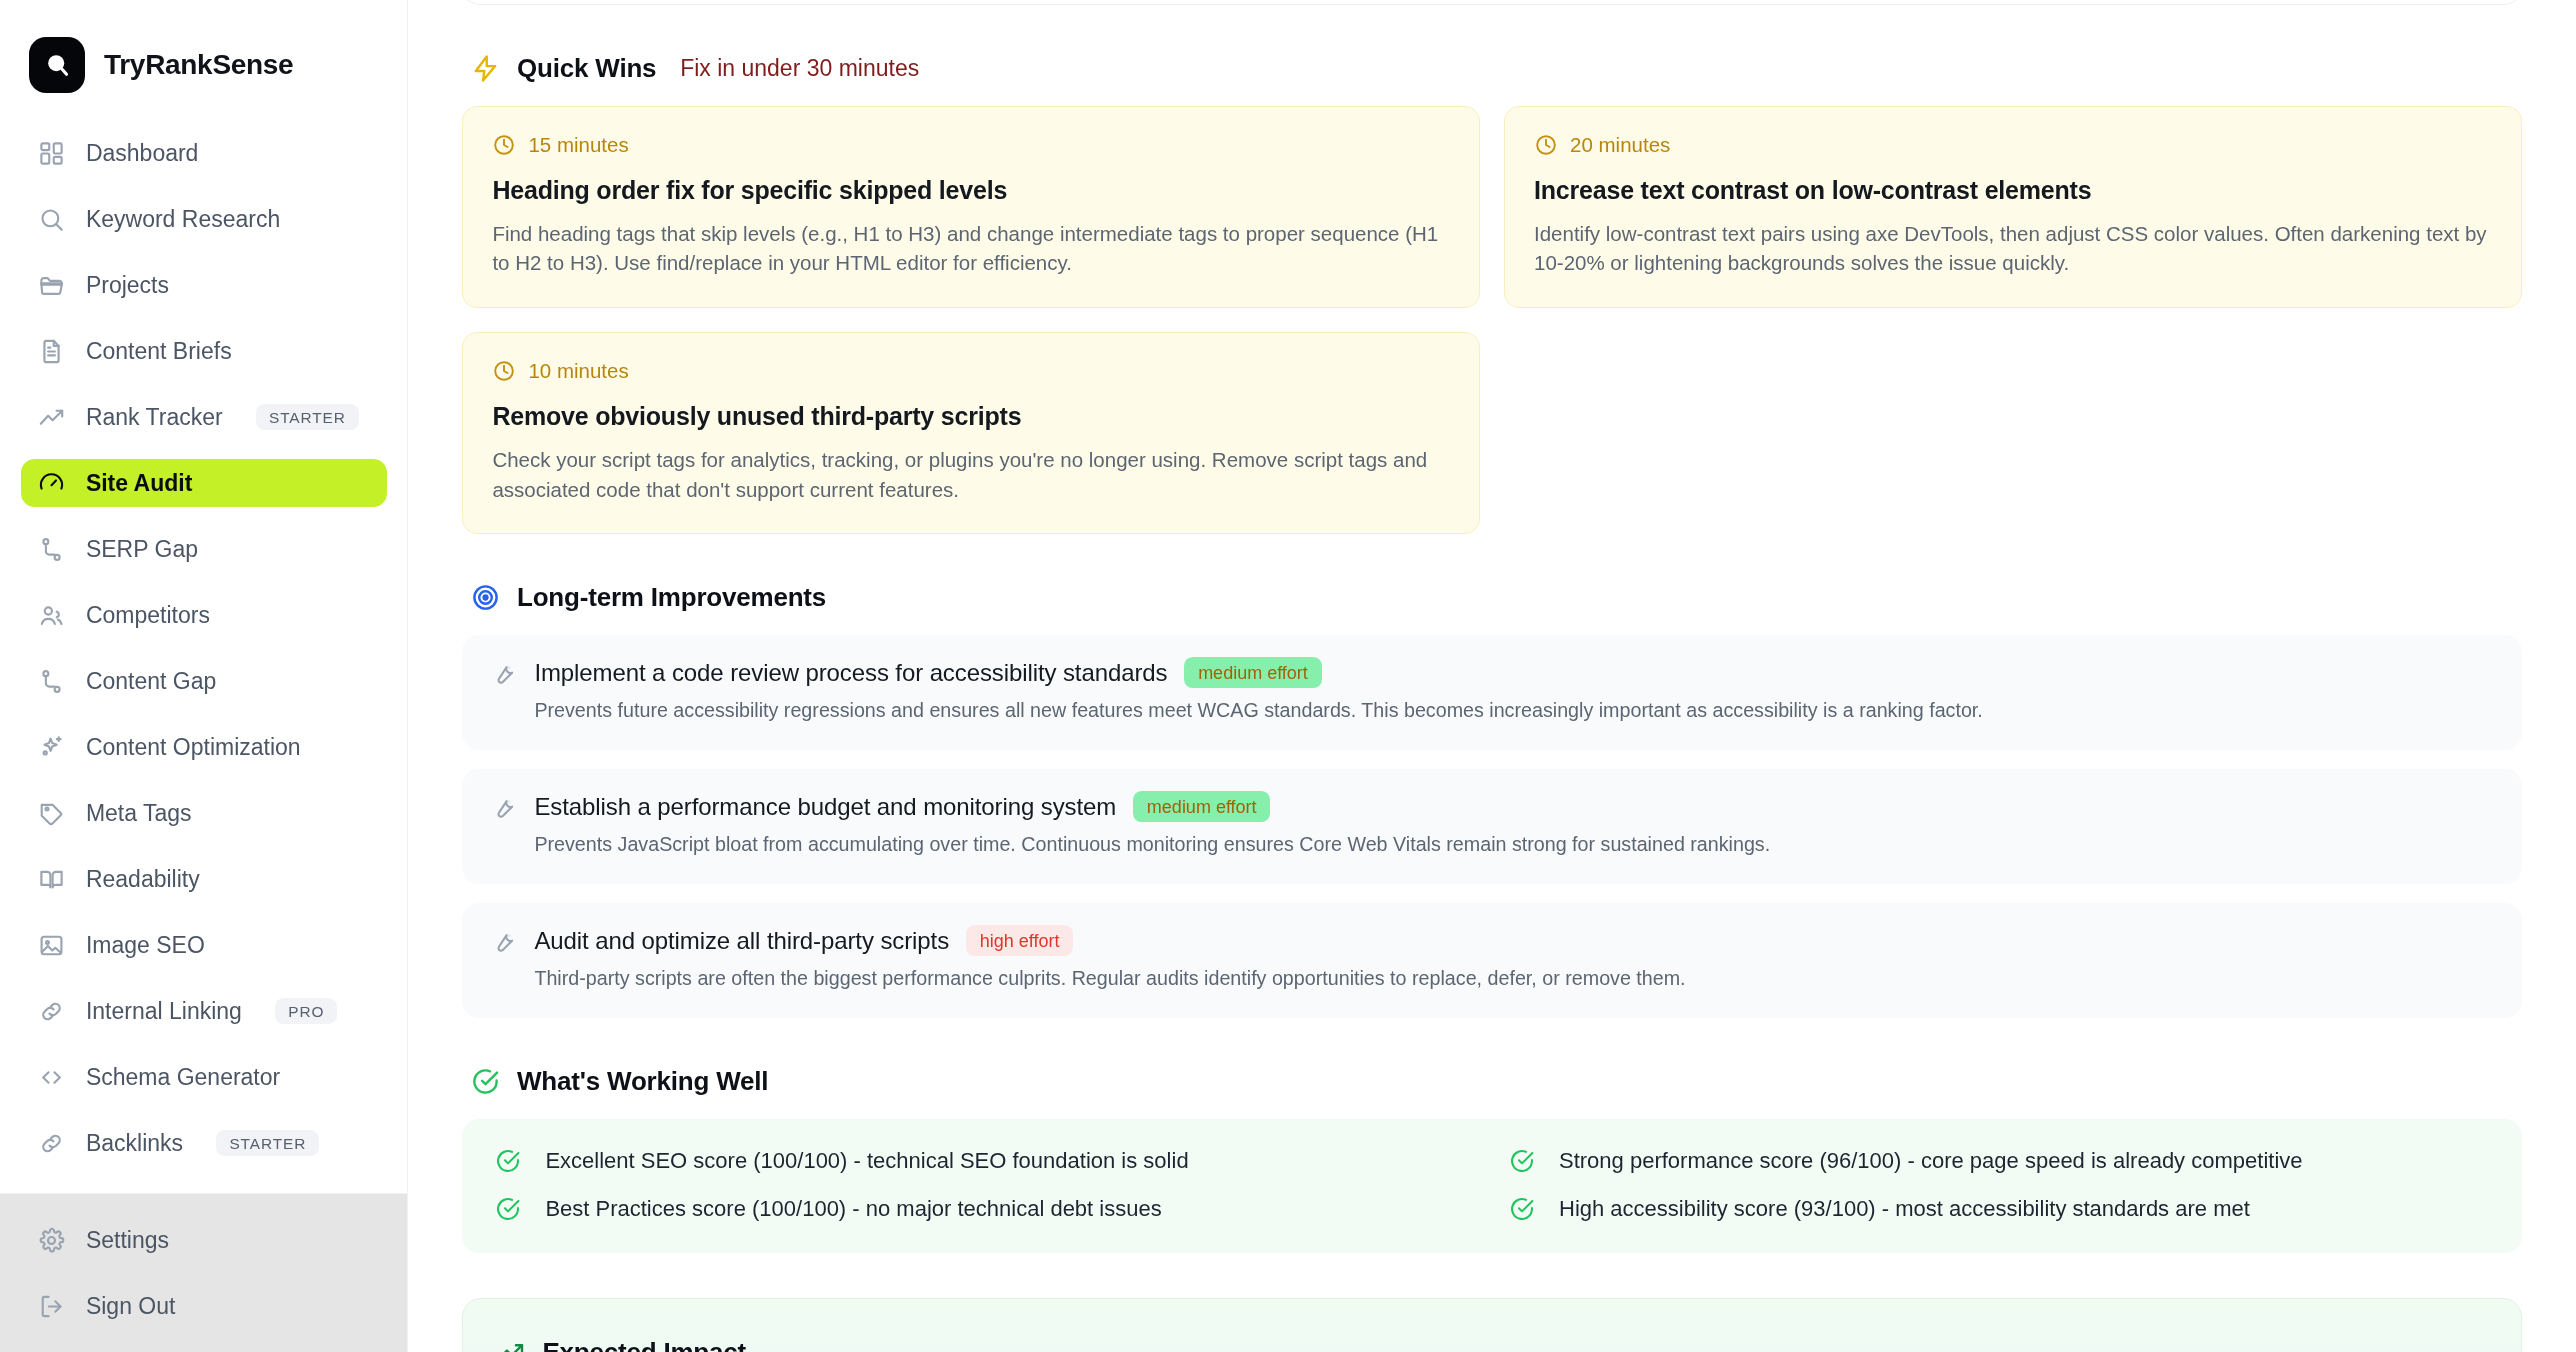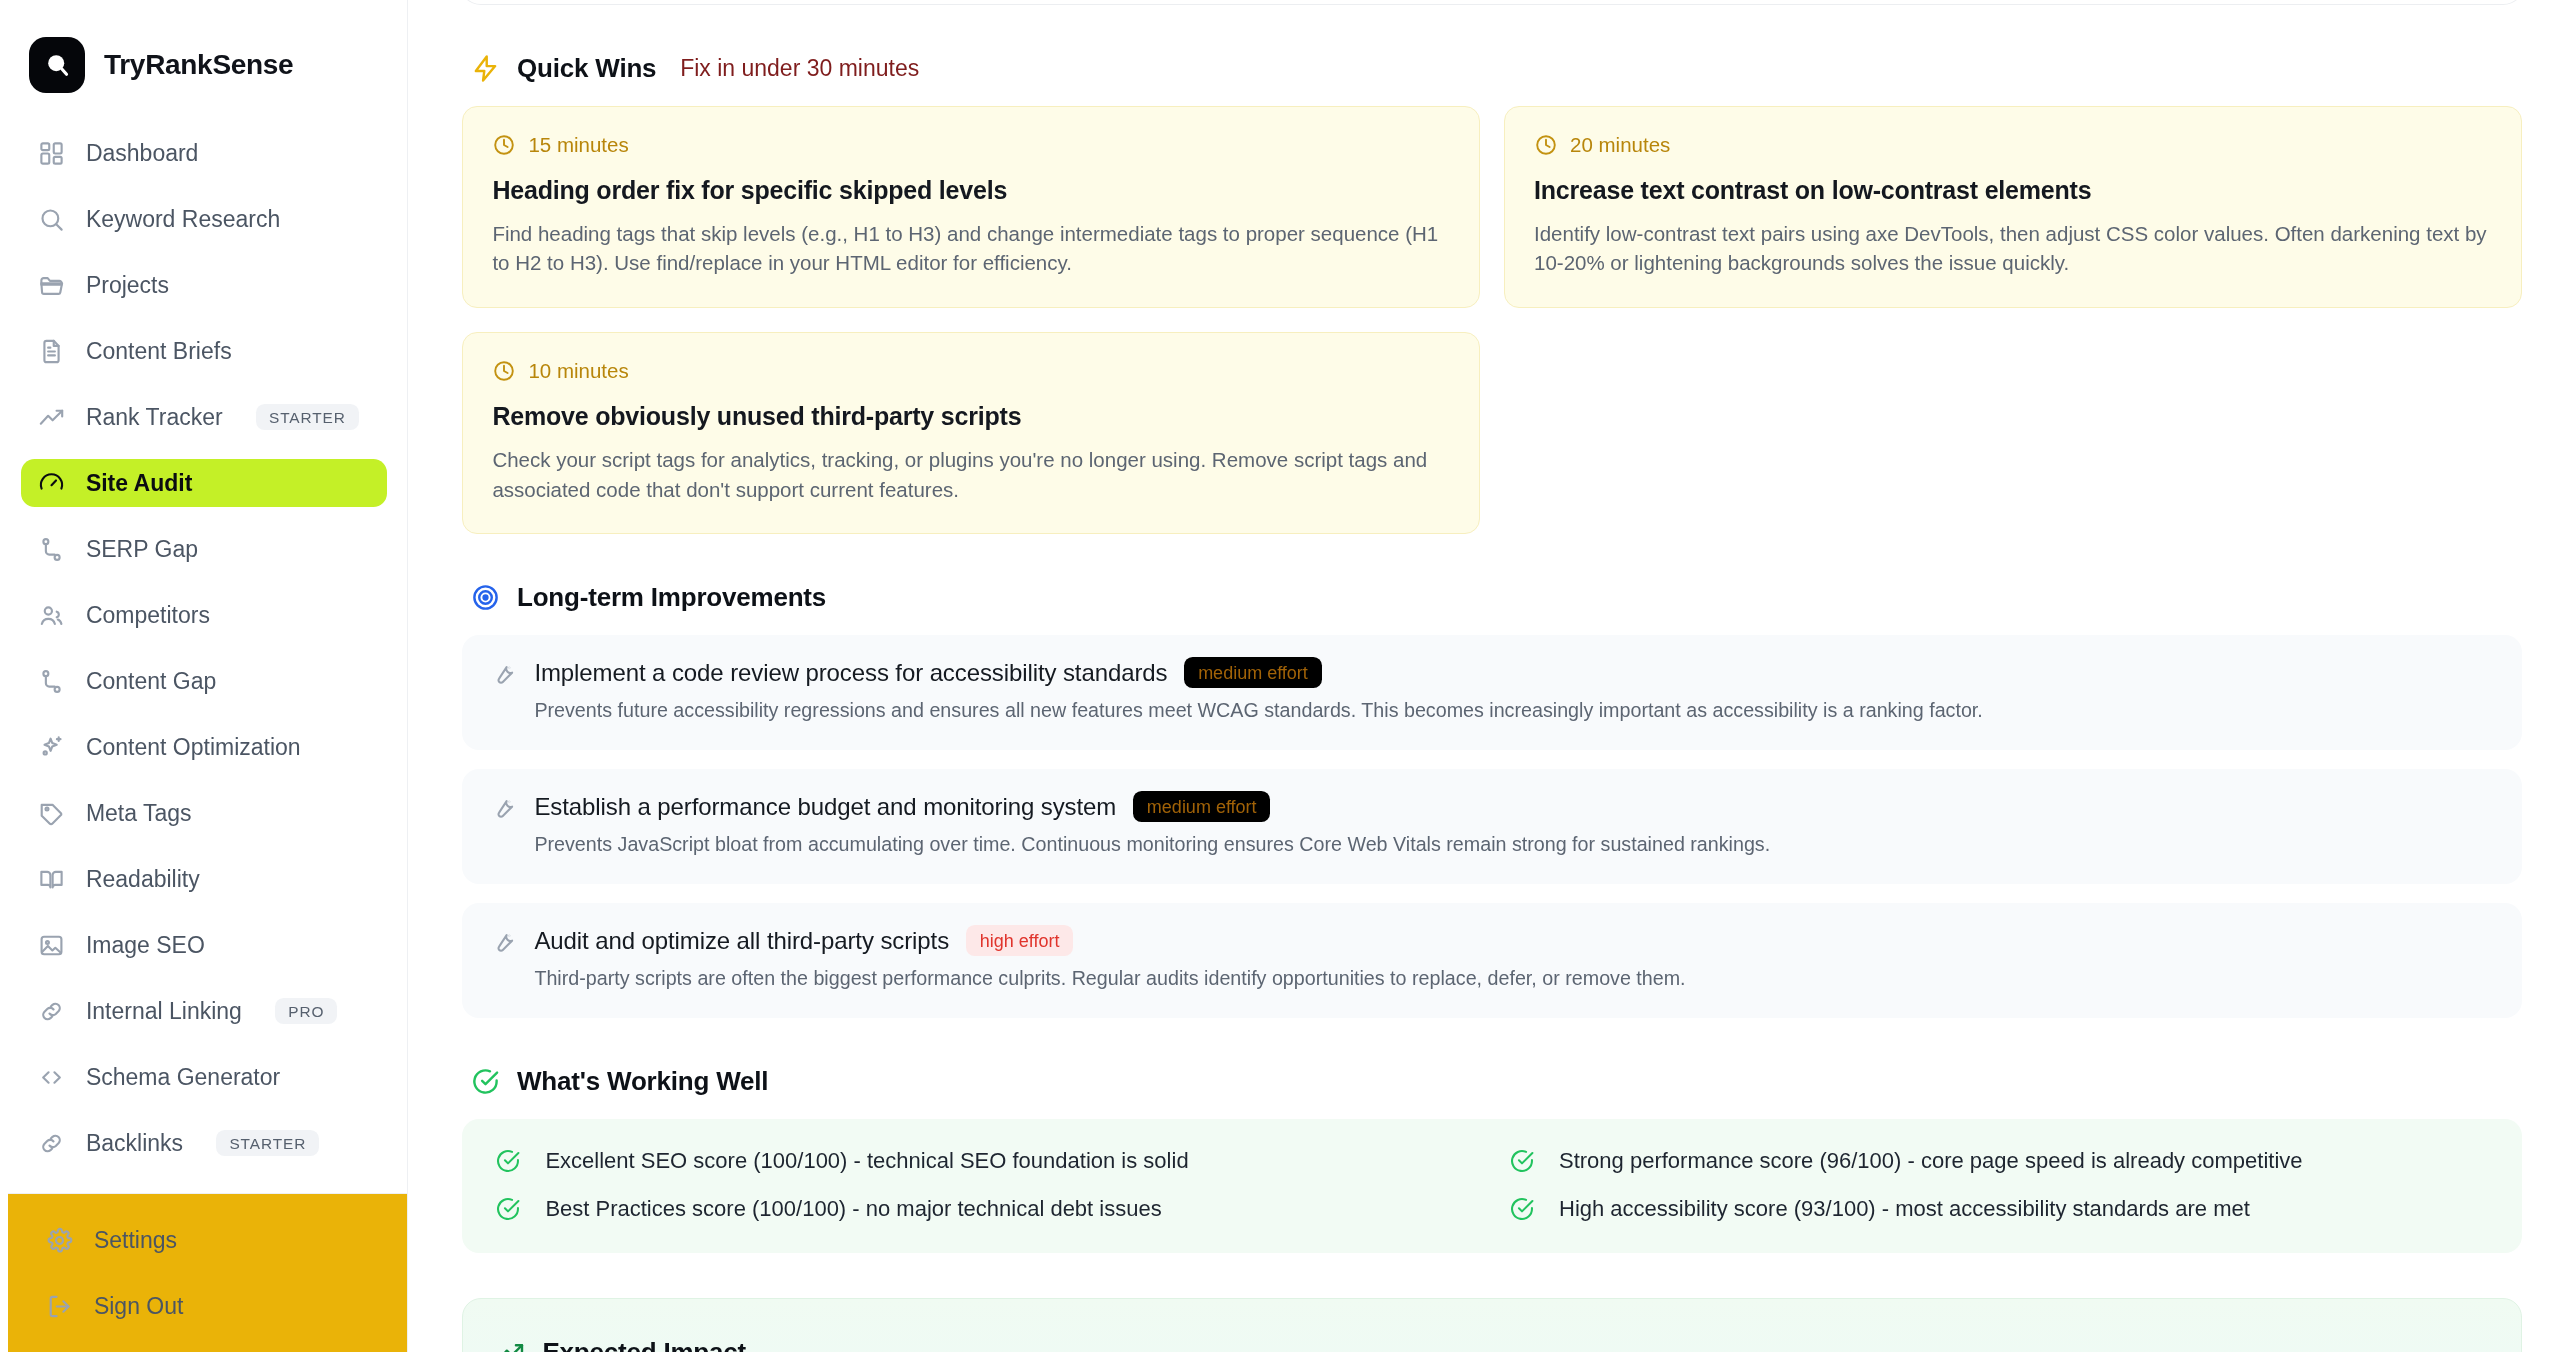--- a/index.html
+++ b/index.html
@@ -74,22 +74,22 @@
     color: #56606e;
     font-size: 15.4px;
     letter-spacing: 0.9px;
     font-weight: 500;
     border-radius: 8.6px;
     padding: 6px 13px 5.1px 13px;
     line-height: 1;
   }
   .sidebar-footer {
     position: absolute;
-    left: 8px; right: 0; bottom: 0;
-    background: #eab308;
+    left: 0; right: 0; bottom: 0;
+    background: #e5e5e5;
     border-top: 1.7px solid #eef0f3;
     padding: 22px 20.5px 22px 20.5px;
   }
   .sidebar-footer .nav-item:last-child { margin-bottom: 0; }
 
   
   .main {
     flex: 1 1 auto;
     height: 1352px;
     background: #ffffff;
@@ -191,21 +191,21 @@
     color: #151a21;
     letter-spacing: -0.1px;
   }
   .effort {
     font-size: 18px;
     padding: 6.8px 13.7px 6px 13.7px;
     border-radius: 8.6px;
     line-height: 1;
     white-space: nowrap;
   }
-  .effort.medium { background: #000000; color: #a16207; }
+  .effort.medium { background: #86efac; color: #a16207; }
   .effort.high { background: #fde8e8; color: #e0342c; }
   .lt-desc {
     font-size: 19.7px;
     color: #5c6572;
     margin-left: 43px;
     line-height: 1.4;
   }
 
   
   .ww-card {

